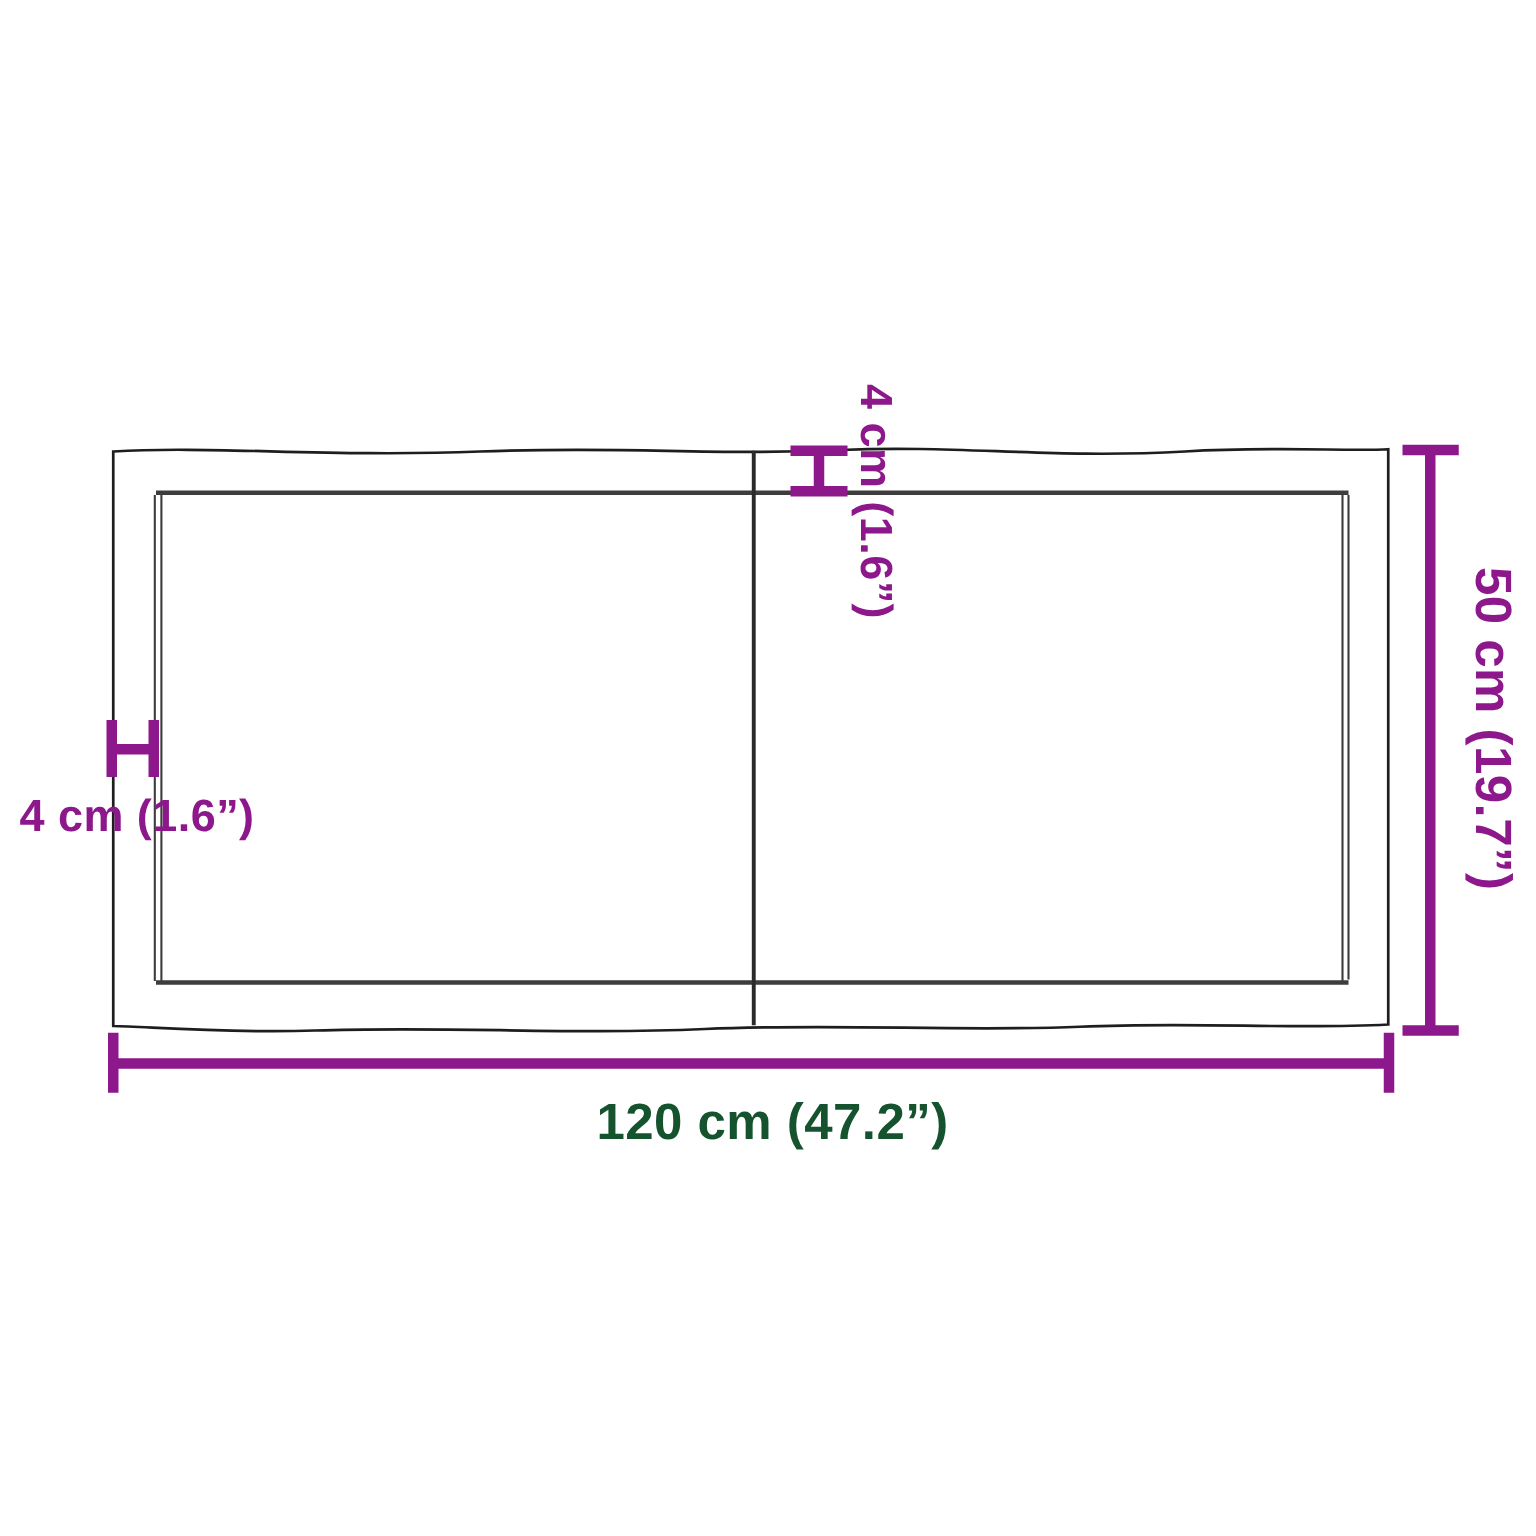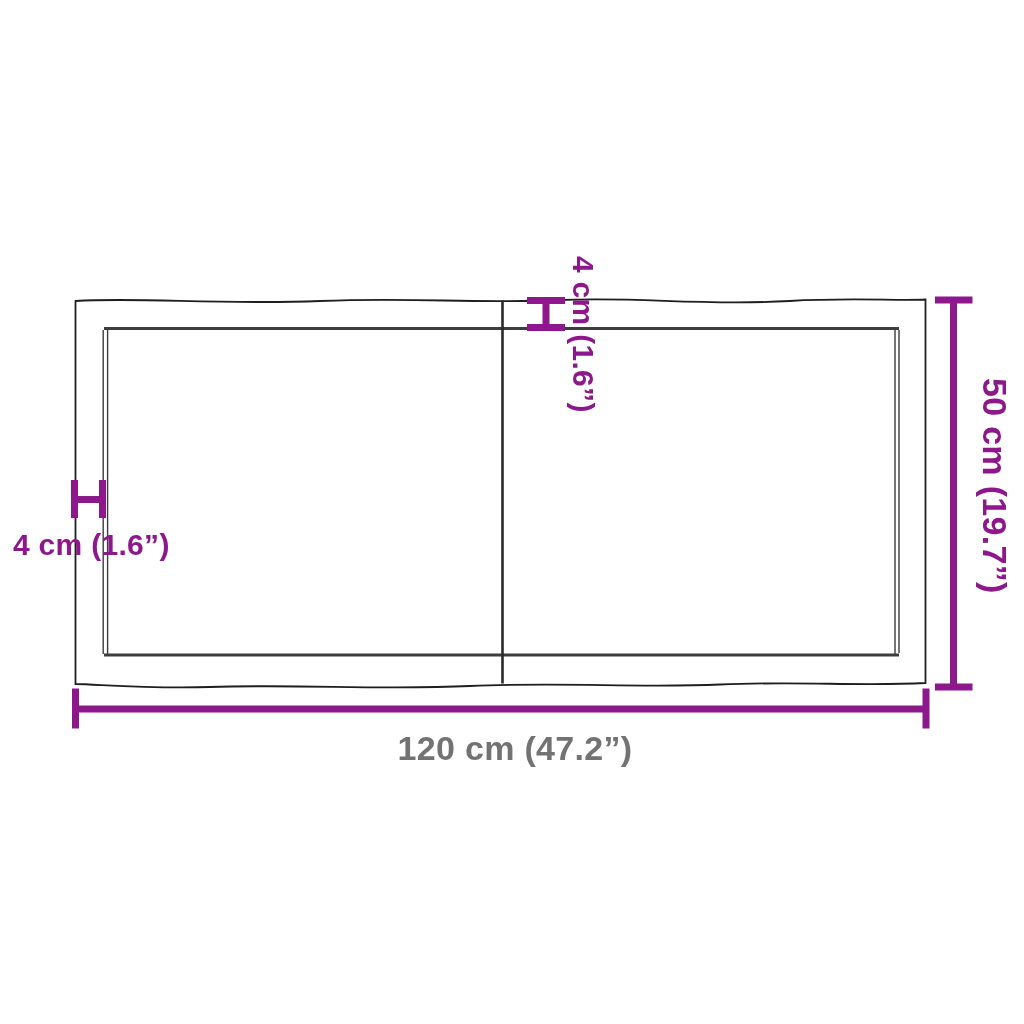--- a/index.html
+++ b/index.html
@@ -87,20 +87,20 @@
 
     <path d="M 953.5 300 L 953.5 687
              M 935 300 L 972.5 300
              M 935 687 L 972.5 687" fill="none" stroke-width="7" stroke="#8D188B"></path>
 
     <path d="M 75.5 709 L 926 709
              M 75.5 688.5 L 75.5 728.5
              M 926 688.5 L 926 728.5" fill="none" stroke-width="7" stroke="#8D188B"></path>
   </svg>
 
-  <div id="width-label" class="dim-label lg" style="color: #737373;">120 cm (47.2”)</div>
+  <div id="width-label" class="dim-label lg" style="color: #14532d;">120 cm (47.2”)</div>
 
   <div id="height-label" class="dim-label lg vertical" style="color: rgb(141, 24, 139);">50 cm (19.7”)</div>
 
   <div id="top-thickness-label" class="dim-label sm vertical" style="color: rgb(141, 24, 139);">4 cm (1.6”)</div>
 
   <div id="left-thickness-label" class="dim-label sm" style="color: rgb(141, 24, 139);">4 cm (1.6”)</div>
 </div>
 
 </body></html>

